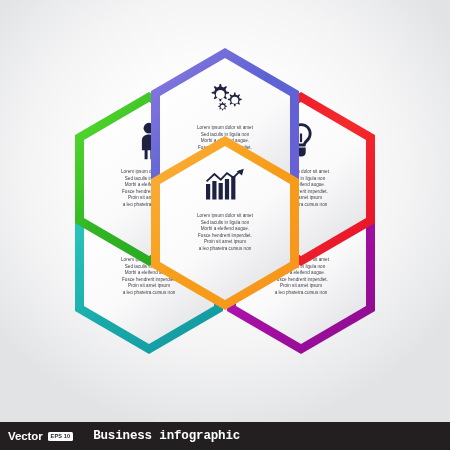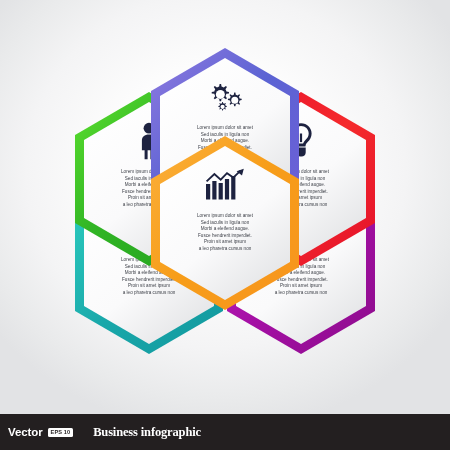--- a/index.html
+++ b/index.html
@@ -104,21 +104,21 @@
   .z4 { z-index: 6; }
   .z5 { z-index: 2; }
   .z6 { z-index: 1; }
 
   
   .footer {
     position: absolute;
     left: 0;
     bottom: 0;
     width: 450px;
-    height: 36px;
+    height: 28px;
     background: #231f20;
     display: flex;
     align-items: center;
     z-index: 20;
   }
   .footer-vector {
     color: #ffffff;
     font-size: 11.5px;
     font-weight: bold;
     margin-left: 8px;
@@ -135,21 +135,21 @@
     border-radius: 1.5px;
     letter-spacing: 0.1px;
     line-height: 6px;
   }
   .footer-title {
     color: #ffffff;
     font-size: 12.5px;
     font-weight: bold;
     margin-left: 20px;
     letter-spacing: -0.15px;
-    font-family: Liberation Serif, serif;
+    font-family: Liberation Mono, monospace;
   }
 </style>
 </head>
 <body>
 
 <div id="stage">
 
   <div class="bg"></div>
 
   <div class="cluster">

